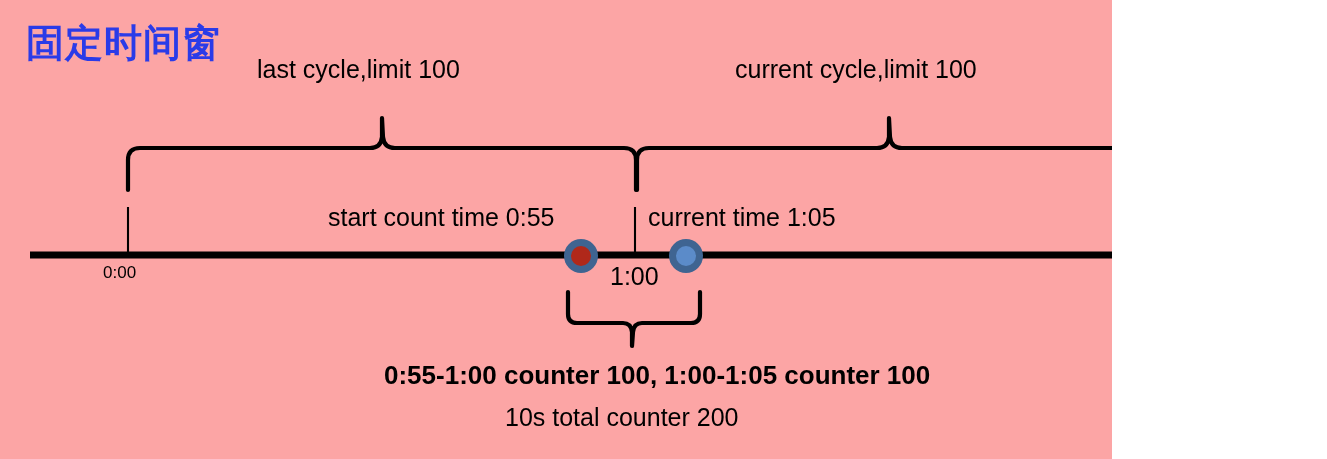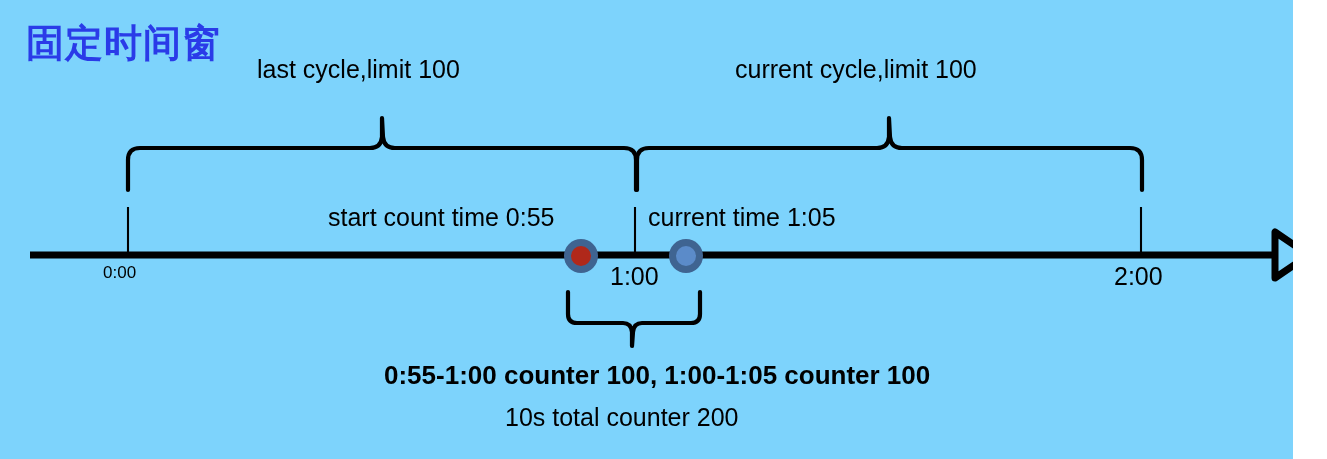--- a/index.html
+++ b/index.html
@@ -5,23 +5,23 @@
   html, body {
     margin: 0;
     padding: 0;
     background: #ffffff;
   }
   body {
     font-family: "Liberation Sans", sans-serif;
   }
   #diagram-root {
     position: relative;
-    width: 1293px;
+    width: 1112px;
     height: 459px;
-    background: #7dd3fc;
+    background: #fca5a5;
     overflow: hidden;
   }
   #diagram-svg {
     position: absolute;
     top: 0;
     left: 0;
     width: 1327px;
     height: 459px;
   }
   .lbl {

